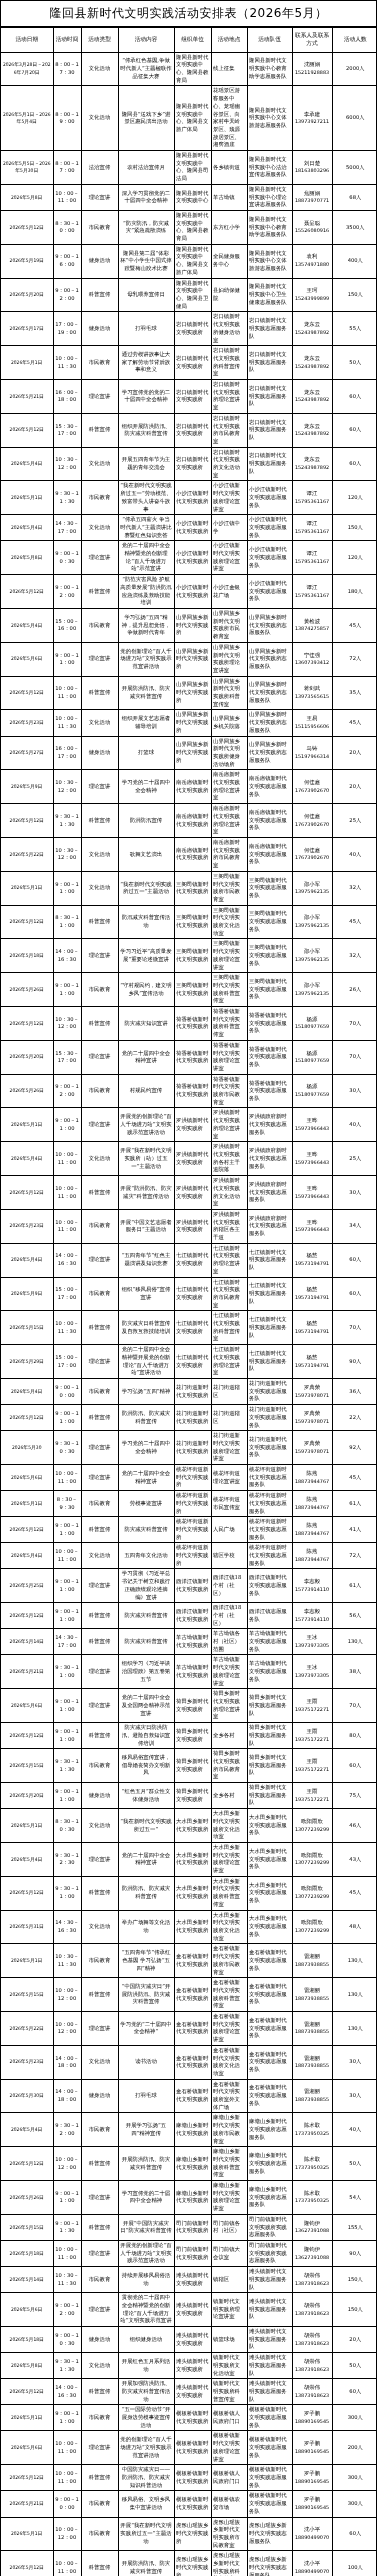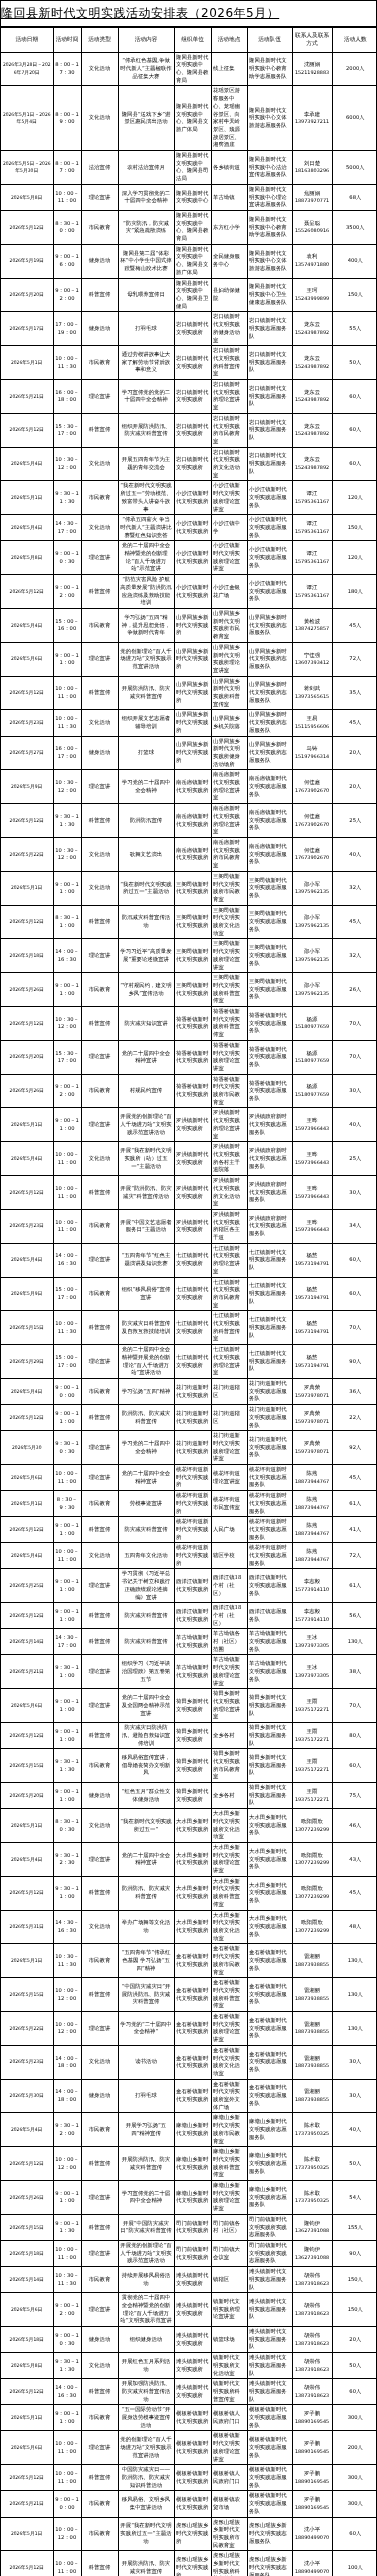--- a/index.html
+++ b/index.html
@@ -1,22 +1,21 @@
 <!DOCTYPE html>
 <html style="font-size:8.2px"><head>
 <meta charset="utf-8">
 <style>
   html, body { margin: 0; padding: 0; background: #ffffff; }
   body { width: 377px; font-family: "DejaVu Serif", "Liberation Serif", serif; color: #000; }
   .sheet { width: 377px; border-left: 0.5px solid #000; border-right: 0.5px solid #000; box-sizing: border-box; }
   .title {
-    height: 25px; line-height: 25px; text-align: left;
+    height: 25px; line-height: 25px; text-align: center;
     font-size: 12px; letter-spacing: 0.5px; border-top: 0.5px solid #000; border-bottom: 0.5px solid #000;
     font-family: "DejaVu Sans", "Liberation Sans", sans-serif;
-    text-decoration: underline;
   }
   table { border-collapse: collapse; width: 376px; table-layout: fixed; }
   col.c0 { width: 52px; } col.c1 { width: 28px; } col.c2 { width: 37px; }
   col.c3 { width: 56px; } col.c4 { width: 37px; } col.c5 { width: 36px; }
   col.c6 { width: 45px; } col.c7 { width: 40px; } col.c8 { width: 46px; }
   th, td {
     border: 0.5px solid #000; font-size: 5.4px; line-height: 7.7px; text-align: center;
     vertical-align: middle; padding: 1px 1.5px; word-break: break-all; font-weight: normal;
   }
   tr > :first-child { border-left: none; }

